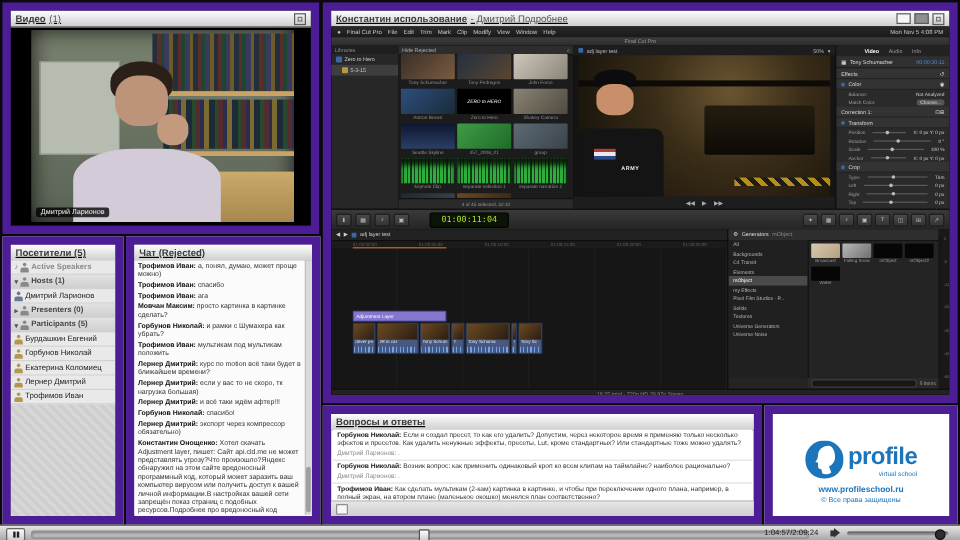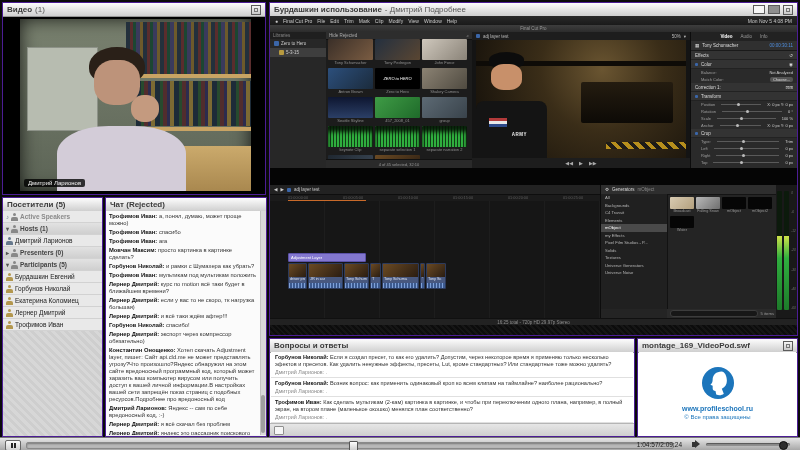--- a/index.html
+++ b/index.html
@@ -1,19 +1,19 @@
 <!DOCTYPE html>
 <html><head>
 <meta charset="utf-8">
 <style>
   html,body{margin:0;padding:0;background:#000;}
   #stage{position:relative;width:800px;height:450px;background:#0a0a0a;overflow:hidden;
          font-family:"Liberation Sans",sans-serif;-webkit-font-smoothing:antialiased;}
   .abs{position:absolute;}
-  .pod{position:absolute;background:#ececec;border:1px solid #4c1d95;box-sizing:border-box;}
+  .pod{position:absolute;background:#ececec;border:7px solid #4c1d95;box-sizing:border-box;text-decoration:underline;}
   .pod-h{height:13px;background:linear-gradient(#fdfdfd,#cfcfcf);border-bottom:1px solid #969696;
          display:flex;align-items:center;padding:0 4px;font-size:8px;font-weight:bold;color:#3b3b3b;gap:3px;}
   .pod-h .sub{font-weight:normal;color:#555;}
   .spacer{flex:1;}
   .ic-full{width:8px;height:8px;border:1px solid #5b5b5b;background:linear-gradient(#f4f4f4,#c9c9c9);position:relative;flex:none;}
   .ic-full::before{content:"";position:absolute;inset:2px;border:1px solid #777;}
   .ic-mon{width:10px;height:7px;border:1px solid #5b5b5b;background:#f6f6f6;flex:none;}
   .ic-mon.dark{background:#8f8f8f;}
 
   
@@ -319,21 +319,21 @@
         <div class="cmsg"><b>Лернер Дмитрий:</b> <span>яндекс это рассадник поискового спама</span></div>
 
     </div>
     <div id="chat-scroll">
         <div id="chat-thumb"></div>
       </div>
   </div>
 
   <div class="pod" id="pod-share">
     <div class="pod-h">
-      <span>Бурдашкин использование</span>
+      <span>Константин использование</span>
       <span class="sub">- Дмитрий Подробнее</span>
       <span class="spacer"></span>
       <span class="ic-mon"></span>
       <span class="ic-mon dark"></span>
       <span class="ic-full"></span>
     </div>
 
     <div class="fcp">
 
       <div class="mac-menubar">
@@ -614,20 +614,51 @@
             </div>
 
             <div class="ins-row">
               <span>Bottom</span>
               <span class="val">0 px</span>
             </div>
 
         </div>
       </div>
 
+      <div class="fcp-toolbar">
+
+          <span class="tb-ic">⬇</span>
+
+          <span class="tb-ic">▦</span>
+
+          <span class="tb-ic">♪</span>
+
+          <span class="tb-ic">▣</span>
+
+        <span class="lcd">01:00:11:04</span>
+        <span class="tb-right">
+
+            <span class="tb-ic">✦</span>
+
+            <span class="tb-ic">▦</span>
+
+            <span class="tb-ic">♪</span>
+
+            <span class="tb-ic">▣</span>
+
+            <span class="tb-ic">T</span>
+
+            <span class="tb-ic">◫</span>
+
+            <span class="tb-ic">⊞</span>
+
+            <span class="tb-ic">↗</span>
+
+        </span>
+      </div>
 
       <div class="fcp-bottom">
 
         <div class="fcp-timeline">
           <div class="tl-tabbar">
             <span>◀</span>
             <span>▶</span>
             <span class="bdot"></span>
             <span>adj layer test</span>
           </div>
@@ -797,31 +828,30 @@
           <div class="qa-a"><span>Дмитрий Ларионов:</span> <span>.</span></div>
         </div>
 
     </div>
     <div id="qa-foot">
         <span class="wbox"></span>
       </div>
   </div>
 
   <div class="pod" id="pod-brand">
-    <div class="pod-h">
-      <span>montage_169_VideoPod.swf</span>
-      <span class="spacer"></span>
-      <span class="ic-full"></span>
-    </div>
     <div id="brand-body">
       <div class="brand-row">
         <svg width="32" height="32" viewBox="0 0 36 36">
           <circle cx="18" cy="18" r="18" fill="#1c75bb"></circle>
           <path fill="#ffffff" d="M22 5c-6 0-10 4-10 9 0 3-1 4.5-2.5 6l2.5 1v3c0 2 1.2 3 3.2 3l.8 4c3.2 1.2 6.5.8 8.5-1l-2.2-5.5c3.8-2 5.7-5 5.7-9 0-5.5-2.5-10.5-6-10.5z"></path>
         </svg>
+        <span>
+          <span class="brand-name">profile</span>
+          <span class="brand-tag">virtual school</span>
+        </span>
       </div>
       <div class="brand-url">www.profileschool.ru</div>
       <div class="brand-copy">© Все права защищены</div>
     </div>
   </div>
 
   <div class="abs" id="playbar">
     <span id="btn-pause">
         <i></i>
         <i></i>

